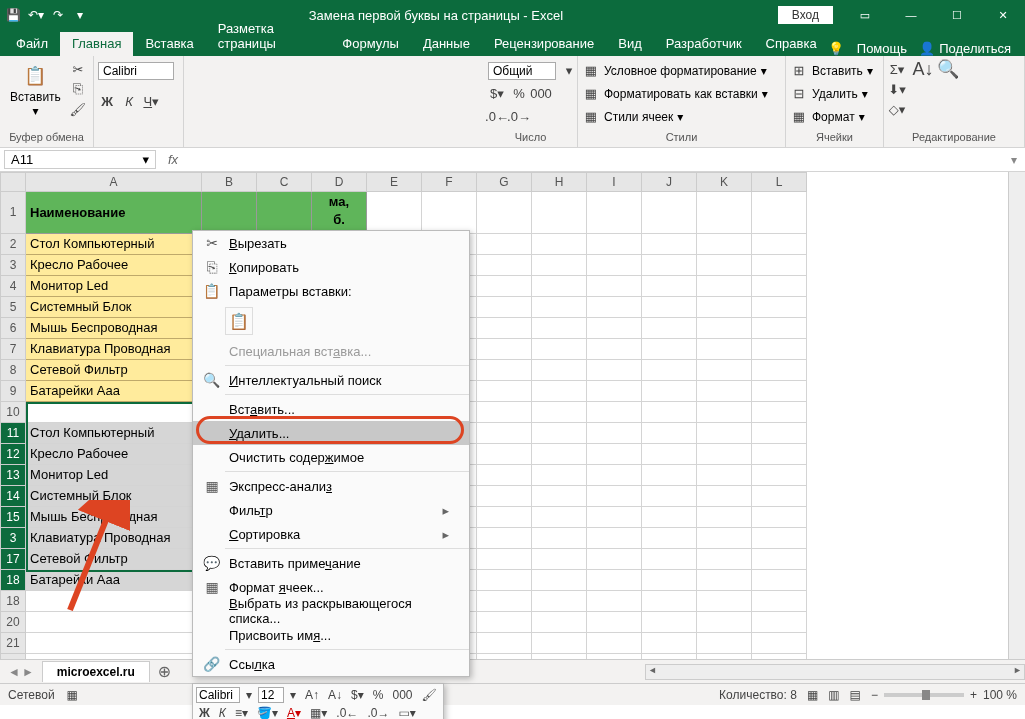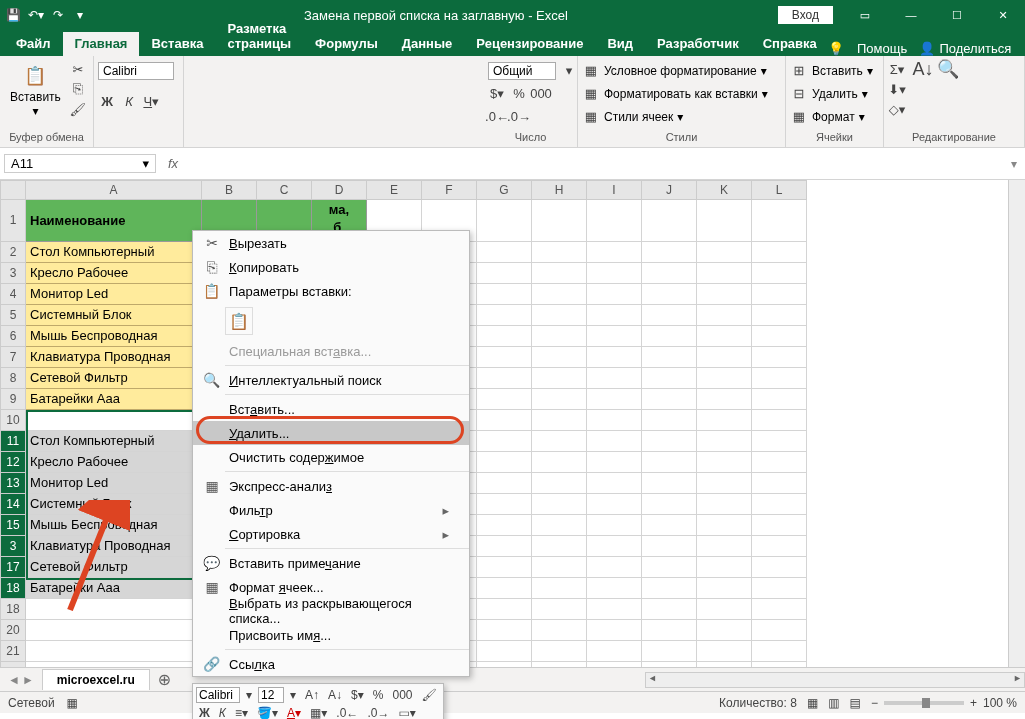--- a/index.html
+++ b/index.html
@@ -9,39 +9,39 @@
 .titlebar { height: 30px; background: #0c6b3d; display: flex; align-items: center; color: #fff; }
 .titlebar .qat { display: flex; gap: 6px; padding: 0 6px; align-items: center; }
 .titlebar .qat span { width: 16px; height: 16px; display: inline-flex; align-items: center; justify-content: center; }
 .titlebar .title { flex: 1; text-align: center; font-size: 13px; }
 .titlebar .winbtns { display: flex; gap: 2px; align-items: center; }
 .titlebar .winbtns .btn { width: 44px; height: 28px; display: flex; align-items: center; justify-content: center; font-size: 11px; }
 .titlebar .signin { background: #fff; color: #333; padding: 2px 14px; font-size: 12px; margin-right: 8px; }
 
 
 .ribbon-tabs { height: 26px; background: #0c6b3d; display: flex; align-items: flex-end; color: #fff; padding: 0 4px; }
-.ribbon-tabs .tab { padding: 4px 12px 5px; font-size: 13px; cursor: pointer; font-weight: bold; }
+.ribbon-tabs .tab { padding: 4px 12px 5px; font-size: 13px; cursor: pointer; }
 .ribbon-tabs .tab.active { background: #f3f2f1; color: #0c6b3d; }
 .ribbon-tabs .right { margin-left: auto; display: flex; align-items: center; gap: 12px; padding-right: 10px; }
 .ribbon-tabs .right span { display: flex; gap: 4px; align-items: center; font-size: 13px; }
 
 
 .ribbon { height: 92px; background: #f3f2f1; border-bottom: 1px solid #d4d4d4; display: flex; font-size: 12px; }
 .ribbon .group { border-right: 1px solid #d4d4d4; padding: 2px 4px; display: flex; flex-direction: column; justify-content: space-between; }
 .ribbon .group .body { flex: 1; display: flex; gap: 2px; align-items: flex-start; padding: 2px 0; }
 .ribbon .group .label { text-align: center; font-size: 11px; color: #555; padding-bottom: 2px; }
 .ribbon .bigbtn { display: flex; flex-direction: column; align-items: center; padding: 2px 6px; }
 .ribbon .bigbtn .ico { width: 28px; height: 28px; display: flex; align-items: center; justify-content: center; font-size: 18px; }
 .ribbon .stack { display: flex; flex-direction: column; gap: 2px; }
 .ribbon .row { display: flex; gap: 4px; align-items: center; }
 .ribbon input[type=text] { font-size: 12px; padding: 1px 4px; border: 1px solid #aaa; background: #fff; }
 .ribbon .sm { width: 18px; height: 18px; display: inline-flex; align-items: center; justify-content: center; color: #444; font-size: 13px; }
 
 
-.fbar { height: 32px; border-bottom: 1px solid #d4d4d4; display: flex; align-items: center; }
+.fbar { height: 24px; border-bottom: 1px solid #d4d4d4; display: flex; align-items: center; }
 .fbar .namebox { width: 152px; border: 1px solid #ccc; margin: 2px 4px; padding: 1px 6px; background: #fff; display: flex; justify-content: space-between; align-items: center; font-size: 13px; }
 .fbar .fx { padding: 0 8px; color: #666; font-style: italic; font-size: 13px; }
 .fbar .input { flex: 1; }
 
 
 .grid-wrap { position: relative; height: 487px; overflow: hidden; }
 .grid { position: absolute; top: 0; left: 0; }
 .colhdr { display: flex; height: 20px; }
 .colhdr .corner { width: 26px; background: #e6e6e6; border: 1px solid #ccc; }
 .colhdr .ch { text-align: center; background: #e6e6e6; border: 1px solid #ccc; border-left: none; font-size: 12px; color: #555; line-height: 18px; }
@@ -100,21 +100,21 @@
 </head>
 <body>
 
 <div class="titlebar">
   <div class="qat">
     <span>💾</span>
     <span>↶▾</span>
     <span>↷</span>
     <span>▾</span>
   </div>
-  <div class="title">Замена первой списка на заглавную - Excel</div>
+  <div class="title">Замена первой буквы на страницы - Excel</div>
   <div class="winbtns">
     <div class="signin">Вход</div>
     <div class="btn">▭</div>
     <div class="btn">—</div>
     <div class="btn">☐</div>
     <div class="btn">✕</div>
   </div>
 </div>
 
 <div class="ribbon-tabs">

